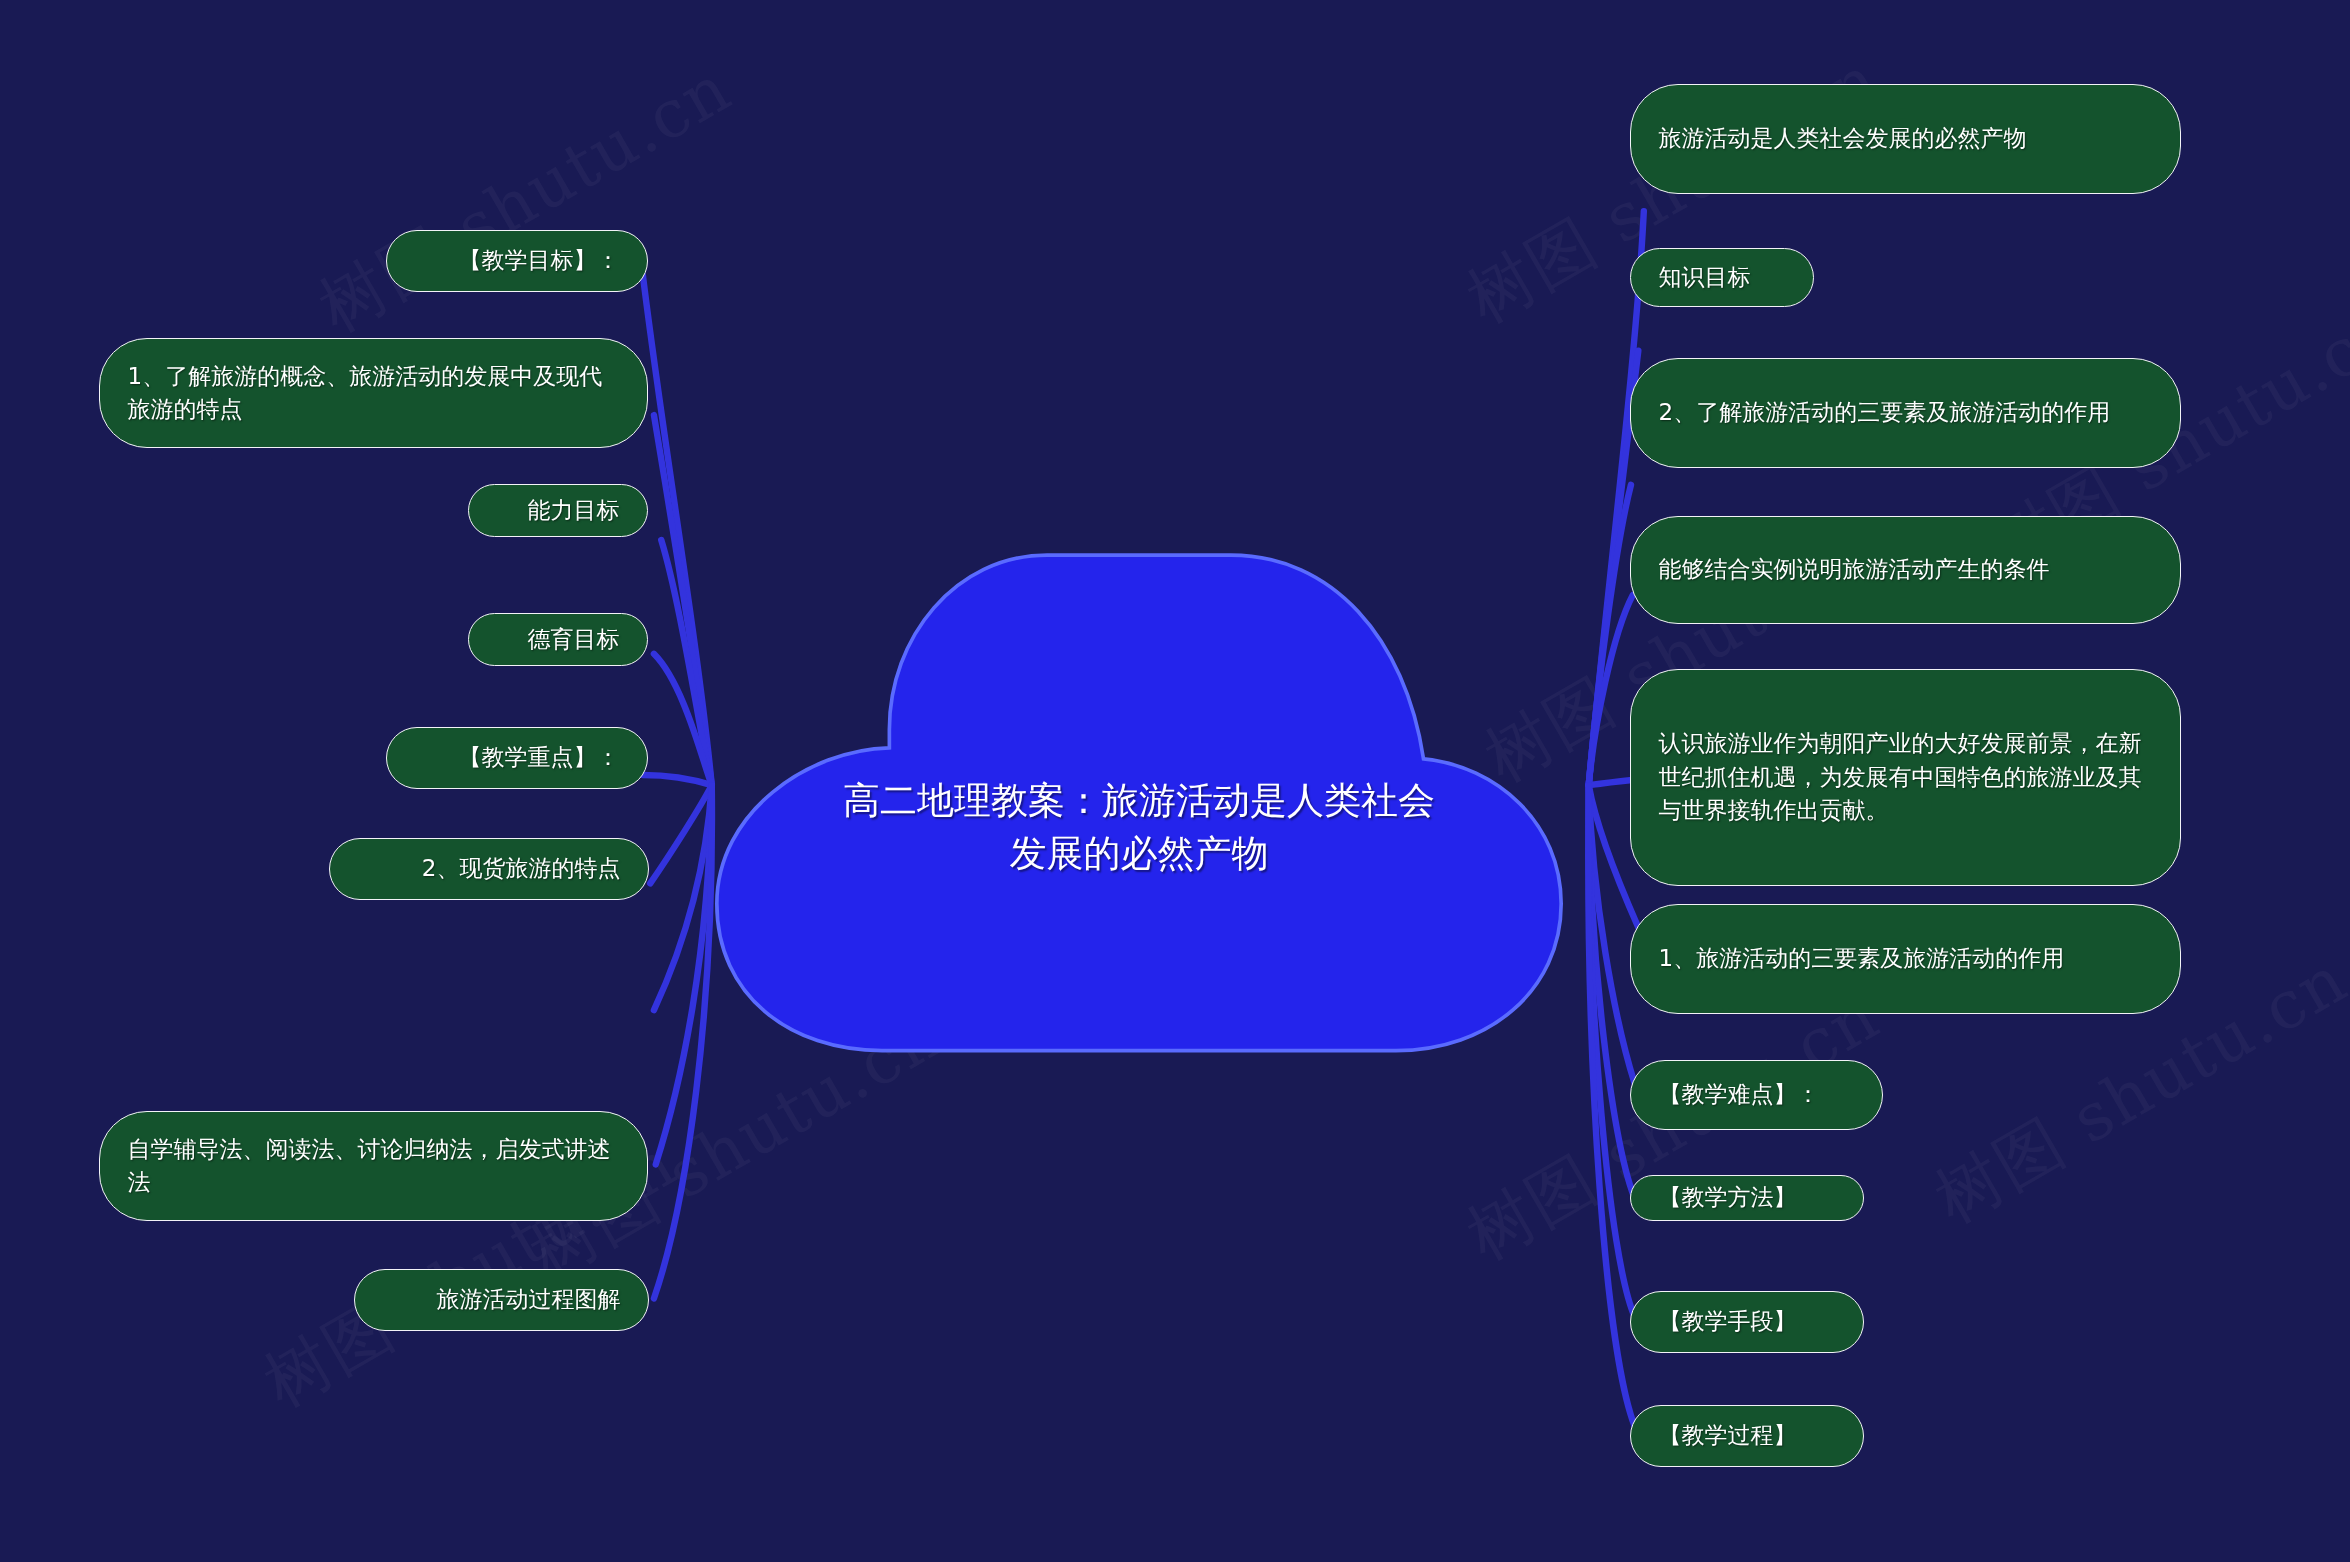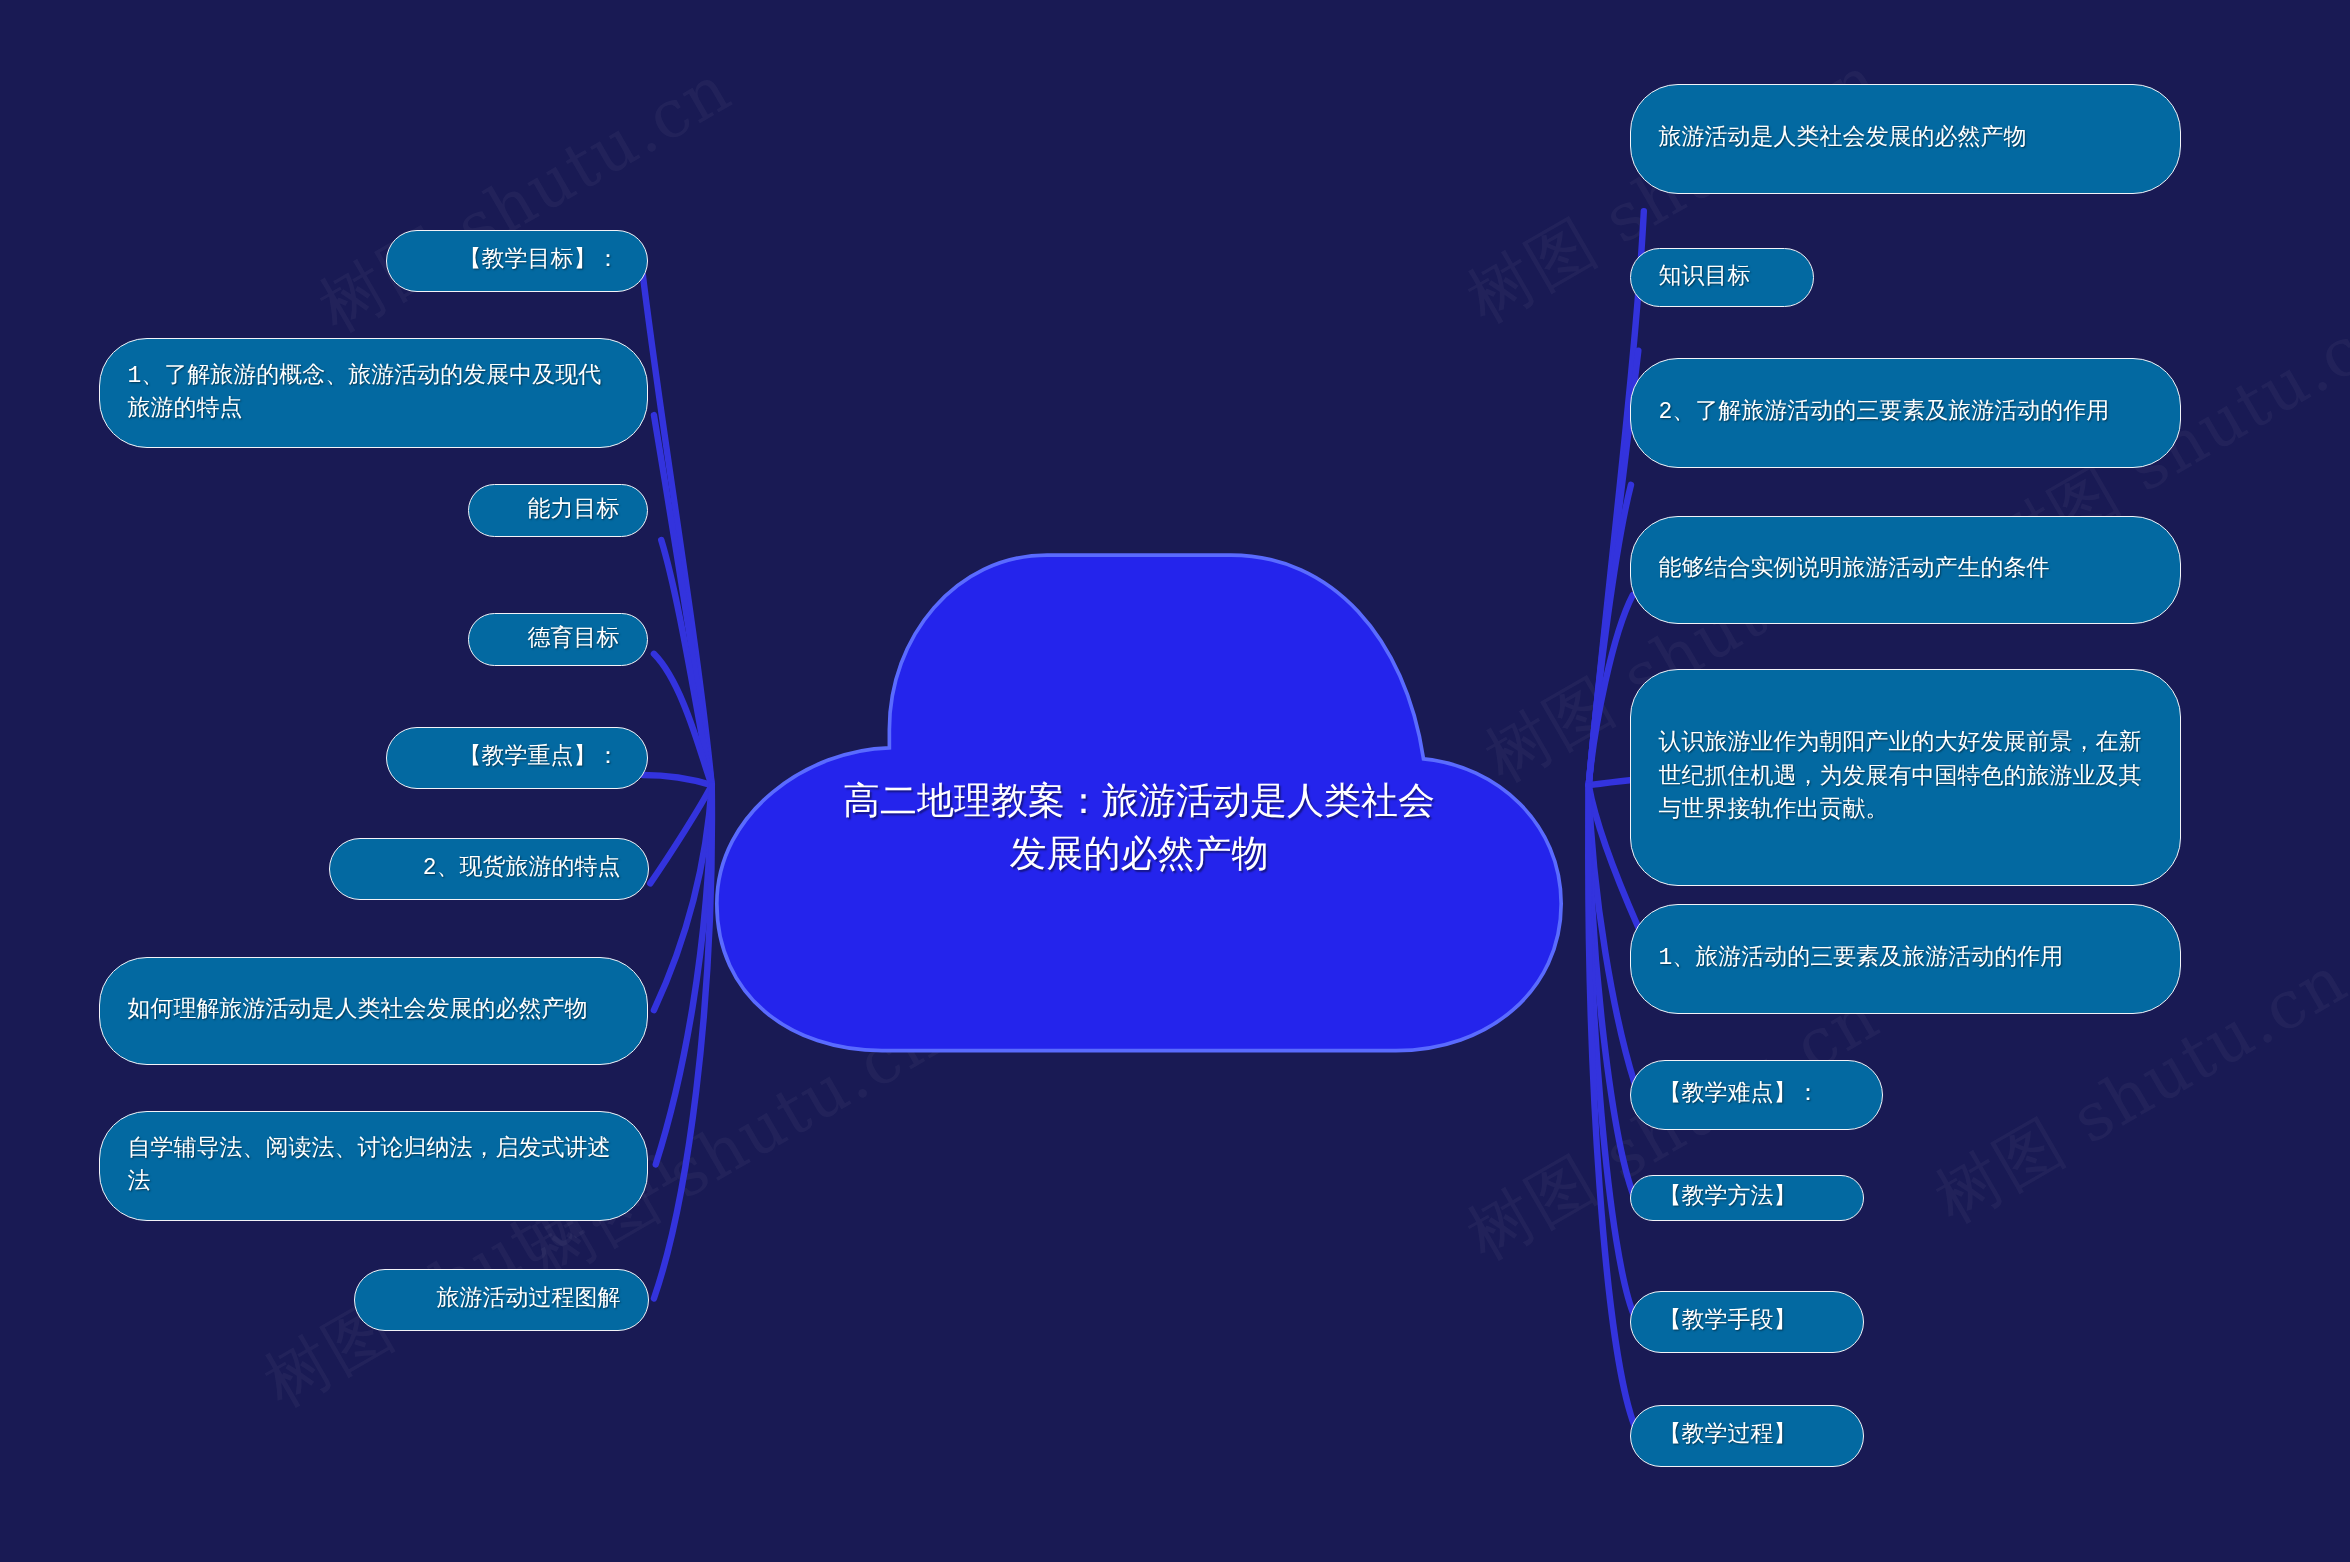--- a/index.html
+++ b/index.html
@@ -68,30 +68,29 @@
     line-height: 1.42;
     font-family: "DejaVu Sans", "Liberation Sans", sans-serif;
     text-shadow: 1.8px 1.8px 1.8px rgba(0,0,0,0.45);
     z-index: 4;
   }
 
   
   .node {
     position: absolute;
     z-index: 5;
-    background: #0369a1;
+    background: #14532d;
     border: 1.8px solid #f3f3f8;
     color: #ffffff;
     font-size: 23px;
     line-height: 1.45;
     padding: 16.5px 27.5px;
     display: flex;
     align-items: center;
     text-shadow: 0.9px 0.9px 1.8px rgba(0,0,0,0.5);
-    font-family: Liberation Mono, monospace;
   }
   .node span { display: block; width: 100%; }
   .node.pill { border-radius: 917px; }
   .node.soft { border-radius: 48px; }
   .node.right-align { justify-content: center; text-align: right; }
   .node.left-align  { justify-content: flex-start; text-align: left; }
 </style>
 </head>
 <body>
 
@@ -170,23 +169,20 @@
   </div>
 
   <div class="node pill right-align" style="left:386px; top:727px; width:262px; height:62px;">
     <span>【教学重点】：</span>
   </div>
 
   <div class="node pill right-align" style="left:329px; top:838px; width:320px; height:62px;">
     <span>2、现货旅游的特点</span>
   </div>
 
-  <div class="node soft left-align" style="left:99px; top:957px; width:549px; height:108px;">
-    <span>如何理解旅游活动是人类社会发展的必然产物</span>
-  </div>
 
   <div class="node soft left-align" style="left:99px; top:1111px; width:549px; height:110px;">
     <span>自学辅导法、阅读法、讨论归纳法，启发式讲述法</span>
   </div>
 
   <div class="node pill right-align" style="left:354px; top:1269px; width:295px; height:62px;">
     <span>旅游活动过程图解</span>
   </div>
 
   <div class="node soft left-align" style="left:1630px; top:84px; width:551px; height:110px;">

